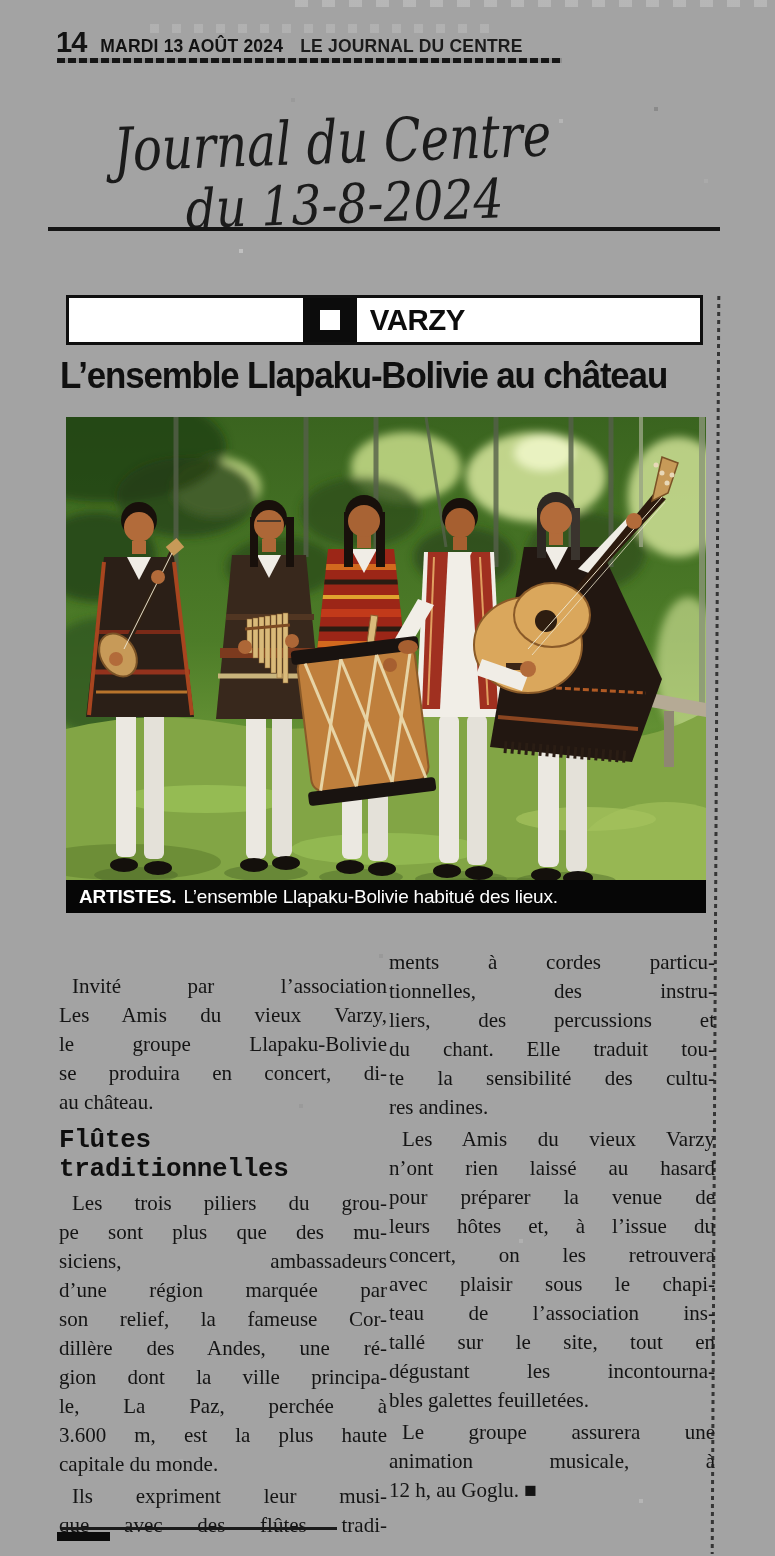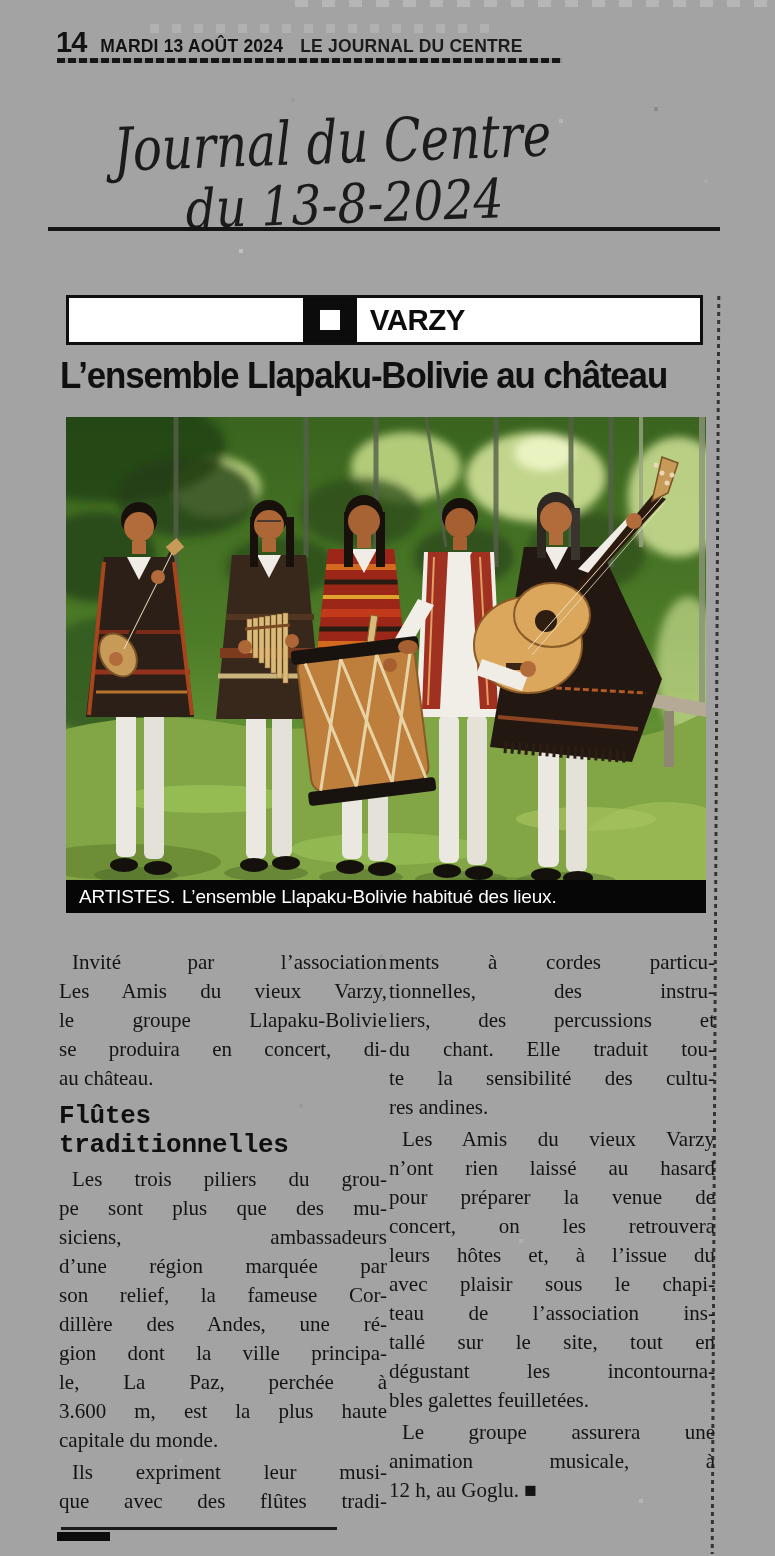--- a/index.html
+++ b/index.html
@@ -50,25 +50,25 @@
   .headline{left:60px;top:355px;width:655px;font-family:"Liberation Sans",sans-serif;
     font-weight:700;font-size:36px;letter-spacing:-1.2px;color:#101010;
     transform:scaleX(.97);transform-origin:left;white-space:nowrap;}
 
   
   .photo-block{left:66px;top:417px;width:640px;height:496px;overflow:hidden;}
   .photo-block svg{display:block;}
   .caption{position:absolute;left:0;bottom:0;width:100%;height:33px;background:#060606;
     color:#ffffff;display:flex;align-items:center;box-sizing:border-box;padding-left:13px;
     font-family:"Liberation Sans",sans-serif;font-size:19px;letter-spacing:-.2px;white-space:nowrap;}
-  .caption .cap-label{font-weight:400;margin-right:7px;}
+  .caption .cap-label{font-weight:700;margin-right:7px;}
 
   
   .col{position:absolute;top:948px;font-size:21px;line-height:29px;color:#141414;}
-  .col1{left:59px;width:328px;}
+  .col1{left:59px;width:328px;margin-top:24px;}
   .col2{left:389px;width:326px;}
   .para{margin-top:3px;}
   .para:first-child{margin-top:0;}
   .line{text-align:justify;text-align-last:justify;}
   .line.last{text-align-last:left;}
   .line.first{text-indent:13px;}
   .subhead{font-family:Liberation Mono, monospace;font-weight:700;font-size:26px;
     letter-spacing:-.3px;color:#0f0f0f;margin:9px 0 5px 0;line-height:29px;}
 </style>
 </head>
@@ -367,22 +367,22 @@
         <div class="line">tionnelles, des instru-</div>
         <div class="line">liers, des percussions et</div>
         <div class="line">du chant. Elle traduit tou-</div>
         <div class="line">te la sensibilité des cultu-</div>
         <div class="line last">res andines.</div>
       </div>
       <div class="para">
         <div class="line first">Les Amis du vieux Varzy</div>
         <div class="line">n’ont rien laissé au hasard</div>
         <div class="line">pour préparer la venue de</div>
+        <div class="line">leurs hôtes et, à l’issue du</div>
         <div class="line">concert, on les retrouvera</div>
-        <div class="line">leurs hôtes et, à l’issue du</div>
         <div class="line">avec plaisir sous le chapi-</div>
         <div class="line">teau de l’association ins-</div>
         <div class="line">tallé sur le site, tout en</div>
         <div class="line">dégustant les incontourna-</div>
         <div class="line last">bles galettes feuilletées.</div>
       </div>
       <div class="para">
         <div class="line first">Le groupe assurera une</div>
         <div class="line">animation musicale, à</div>
         <div class="line last">12 h, au Goglu. ■</div>

